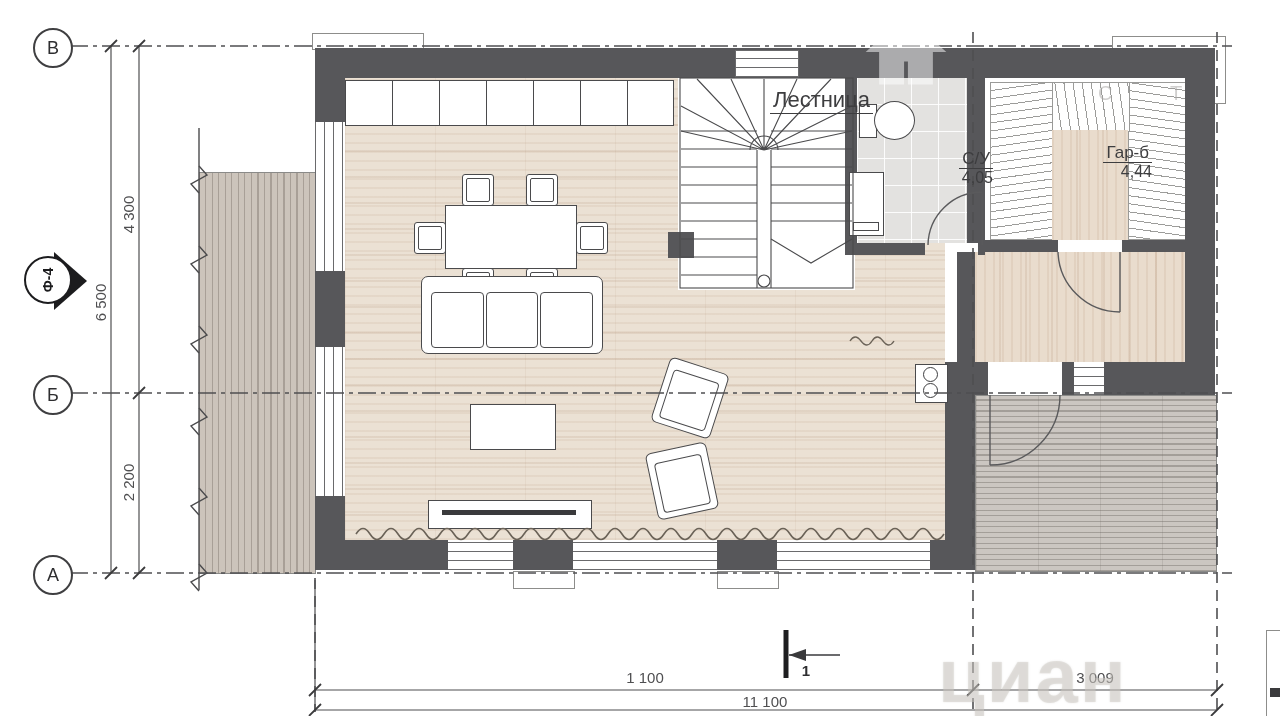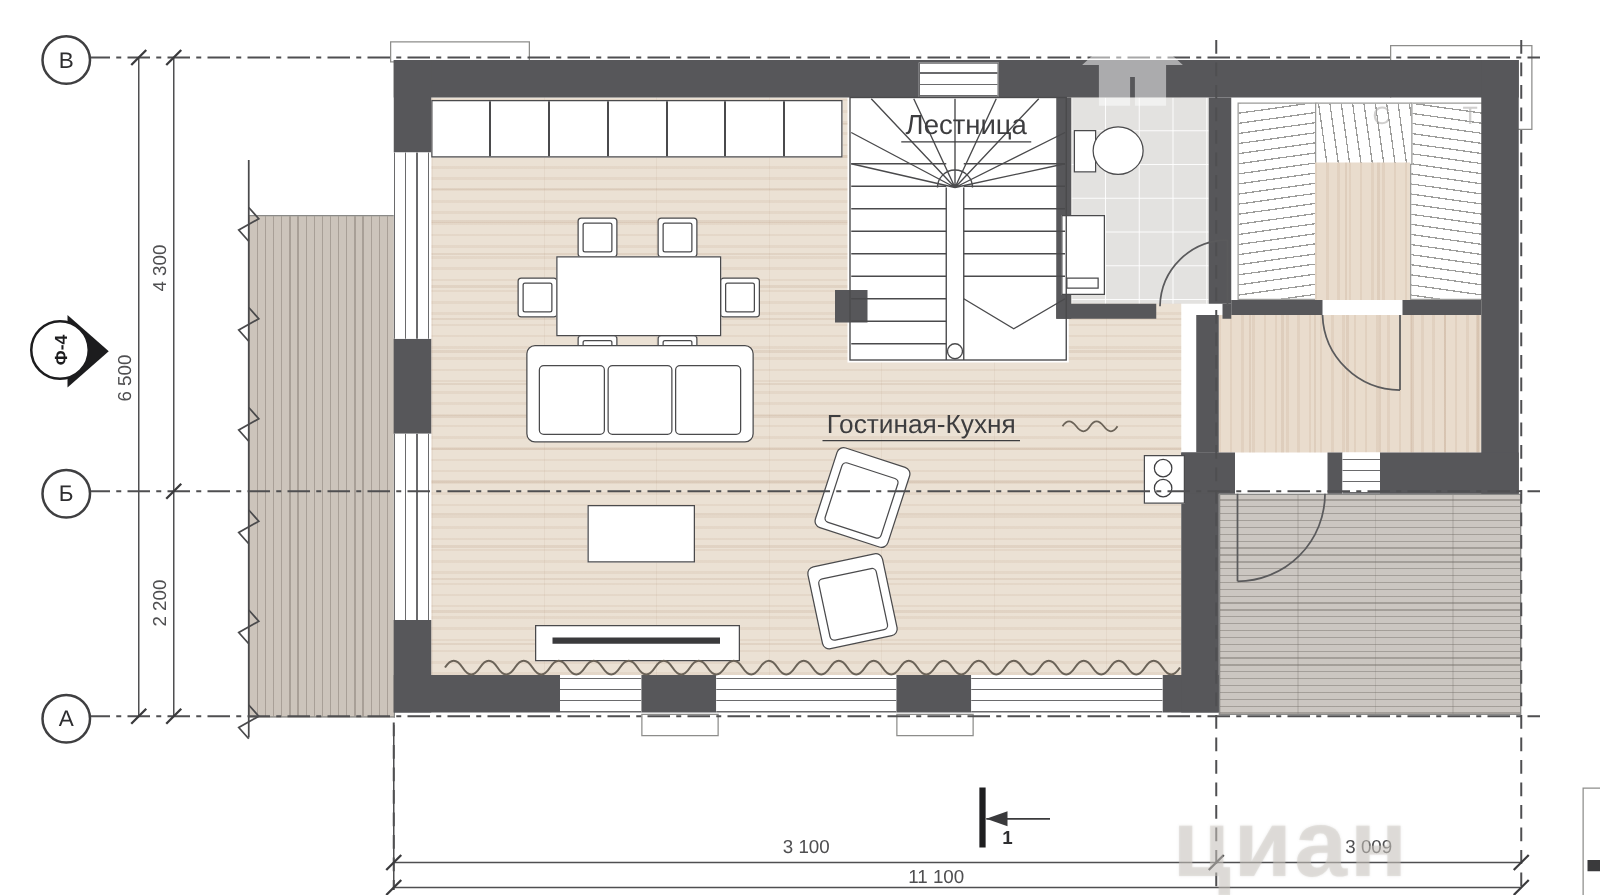--- a/index.html
+++ b/index.html
@@ -44,21 +44,21 @@
   .furn{position:absolute;z-index:3;background:#fff;border:1.5px solid #4a4a4c;}
   .chair{position:absolute;z-index:3;background:#fff;border:1.3px solid #4a4a4c;border-radius:3px;}
   .chair>div{position:absolute;inset:3px;border:1px solid #4a4a4c;border-radius:2px;}
   .sofa{position:absolute;z-index:3;background:#fff;border:1.5px solid #4a4a4c;border-radius:7px;}
   .cushions{position:absolute;left:9px;top:15px;right:9px;bottom:5px;display:flex;gap:2px;}
   .cushions>div{flex:1;border:1.2px solid #4a4a4c;border-radius:4px;background:#fff;}
   .armchair{position:absolute;z-index:3;background:#fff;border:1.4px solid #4a4a4c;border-radius:6px;}
   .armchair>div{position:absolute;left:6px;top:10px;right:6px;bottom:5px;border:1.1px solid #4a4a4c;border-radius:4px;}
   .burner{position:absolute;z-index:4;width:13px;height:13px;border:1.3px solid #3e3e40;border-radius:50%;background:#fff;}
   
-  .room-label{position:absolute;z-index:5;text-align:center;color:#3d3d3f;line-height:1.12;}
+  .room-label{position:absolute;z-index:5;text-align:right;color:#3d3d3f;line-height:1.12;}
   .room-label .nm{display:inline-block;border-bottom:1.5px solid #3d3d3f;padding:0 3px 0;}
   .room-label .ar{display:block;}
   .dim{position:absolute;z-index:5;color:#4f4f51;font-size:15px;text-align:center;}
   .rot{transform:rotate(-90deg);}
   .bubble{position:absolute;z-index:5;width:36px;height:36px;border:2px solid #3f3f41;border-radius:50%;
     background:#fff;display:flex;align-items:center;justify-content:center;font-size:18px;color:#2e2e30;}
   svg.lines{position:absolute;left:0;top:0;z-index:4;pointer-events:none;}
   
   .wm-top{position:absolute;left:858px;top:2px;z-index:6;display:flex;align-items:flex-start;}
   .wm-brand{font-size:64px;font-weight:800;letter-spacing:3px;color:rgba(255,255,255,.55);
@@ -253,29 +253,36 @@
     <div class="abs" style="left:30px;top:0;width:0;height:0;border-top:29px solid transparent;border-bottom:29px solid transparent;border-left:33px solid #1c1c1e;"></div>
     <div class="abs" style="left:0;top:4px;width:44px;height:44px;border:2.5px solid #1c1c1e;border-radius:50%;background:#fff;display:flex;align-items:center;justify-content:center;">
       <span class="rot" style="font-size:14px;font-weight:bold;color:#1c1c1e;">Ф-4</span>
     </div>
   </div>
   <div class="dim" style="left:796px;top:662px;width:20px;font-weight:bold;color:#2e2e30;">1</div>
 
   <div class="dim rot" style="left:70px;top:294px;width:60px;">6 500</div>
   <div class="dim rot" style="left:98px;top:206px;width:60px;">4 300</div>
   <div class="dim rot" style="left:98px;top:474px;width:60px;">2 200</div>
-  <div class="dim" style="left:610px;top:669px;width:70px;">3 100</div>
+  <div class="dim" style="left:610px;top:669px;width:70px;">1 100</div>
   <div class="dim" style="left:1060px;top:669px;width:70px;">3 009</div>
-  <div class="dim" style="left:709px;top:693px;width:80px;">11 100</div>
+  <div class="dim" style="left:725px;top:693px;width:80px;">11 100</div>
 
   <div class="room-label" style="left:673px;top:88px;width:200px;font-size:22px;">
     <span class="nm">Лестница</span>
   </div>
+  <div class="room-label" style="left:873px;top:149px;width:120px;font-size:17px;">
+    <span class="nm">С/У</span>
+    <span class="ar" style="font-size:16px;">4,05</span>
+  </div>
+  <div class="room-label" style="left:1032px;top:143px;width:120px;font-size:17px;">
+    <span class="nm">Гар-б</span>
+    <span class="ar" style="font-size:16px;">4,44</span>
+  </div>
   <div class="room-label" style="left:637px;top:328px;width:200px;font-size:21px;">
-    <span class="nm">Гостиная-Кухня</span>
   </div>
 
   <div class="wm-top">
     <svg width="96" height="96" viewBox="0 0 100 100">
       <path d="M50 14L8 52h14v34h26V62h4v24h26V52h14Z" fill="rgba(255,255,255,0.5)"></path>
       <rect x="70" y="20" width="10" height="16" fill="rgba(255,255,255,0.5)"></rect>
     </svg>
   </div>
   <div class="wm-sub">С Т</div>
   <div class="wm-corner">циан</div>

